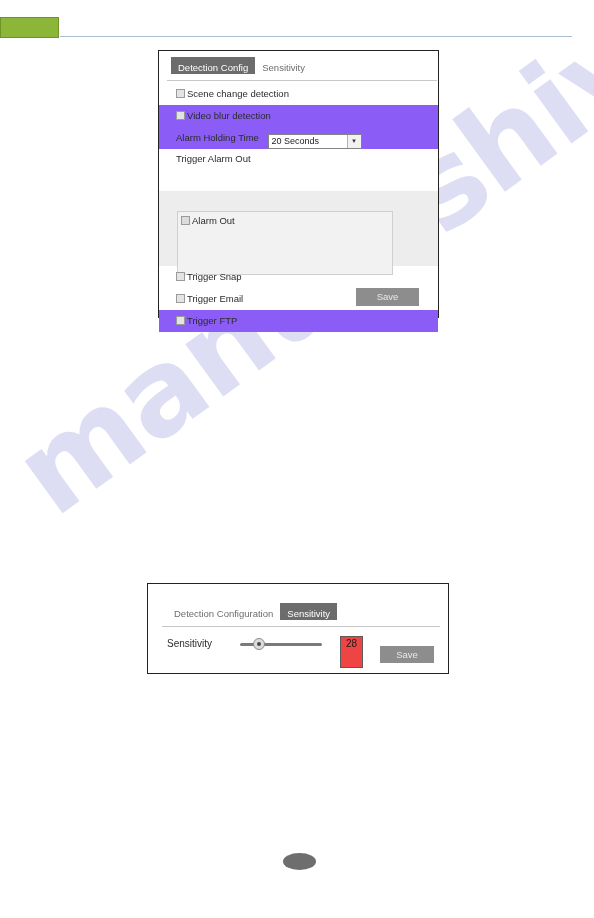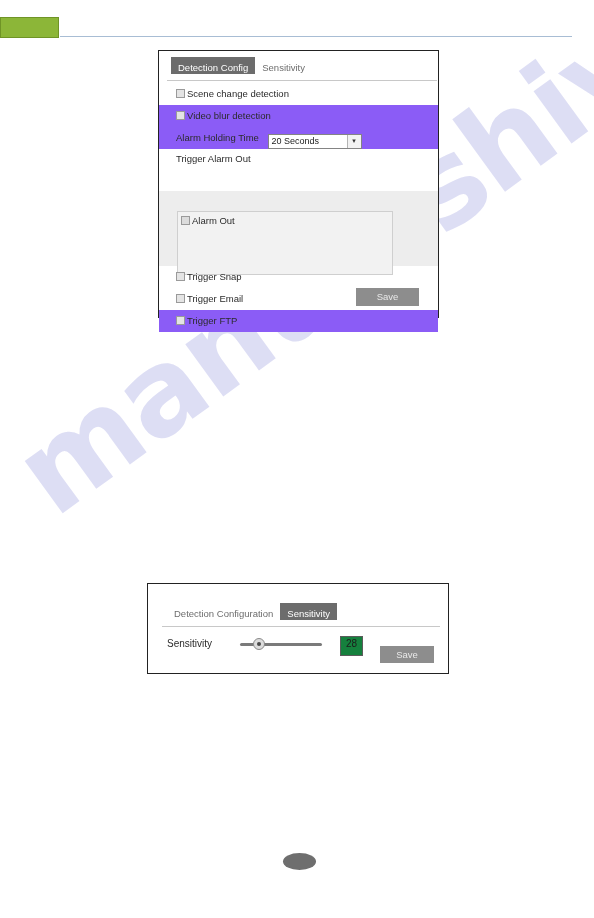--- a/index.html
+++ b/index.html
@@ -282,23 +282,23 @@
     width: 4px;
     height: 4px;
     border-radius: 50%;
     background: #4a4a4a;
   }
   .sens-value {
     position: absolute;
     left: 192px;
     top: 5px;
     width: 23px;
-    height: 20px;
+    height: 32px;
     border: 1px solid #5b5b5b;
-    background: #15803d;
+    background: #ef4444;
     box-sizing: border-box;
     font-size: 10px;
     line-height: 14px;
     text-align: center;
     color: #1c1c1c;
   }
   #panel-sensitivity .btn-save {
     right: 14px;
     bottom: 10px;
     width: 54px;

